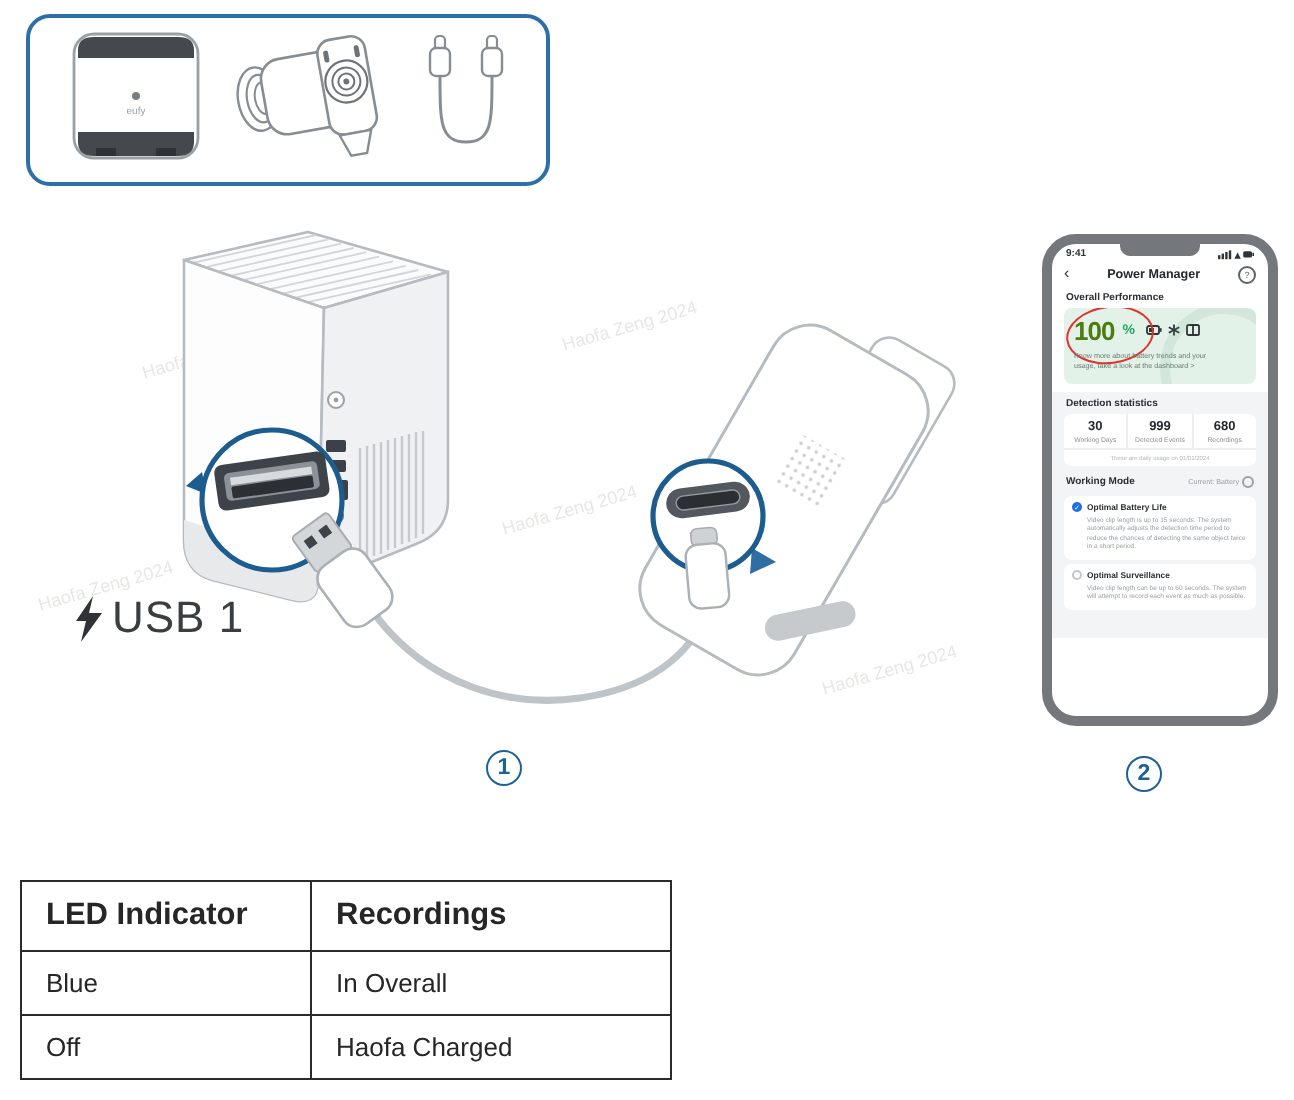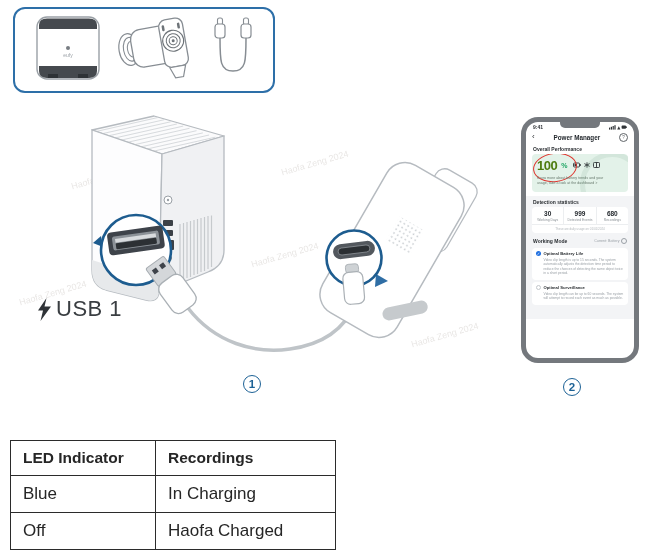--- a/index.html
+++ b/index.html
@@ -61,21 +61,21 @@
   .opt-head{display:flex;align-items:center;gap:2.5px;}
   .radio{width:5px;height:5px;border-radius:50%;box-sizing:border-box;flex:none;}
   .radio.on{background:#1f6fe0;color:#fff;font-size:3.6px;display:flex;align-items:center;justify-content:center;}
   .radio.off{border:.6px solid #c3c7cb;background:#fff;}
   .opt-title{font-size:4.2px;font-weight:bold;color:#2b2f33;}
   .opt-desc{font-size:3.3px;color:#9aa0a6;line-height:1.35;margin:1.5px 0 0 7.5px;}
 
   
   .led-table{position:absolute;left:10px;top:440px;border-collapse:collapse;background:#fff;}
   .led-table th,.led-table td{border:1.7px solid #2b2b2b;text-align:left;padding:8px 12px;
-      font-size:17px;color:#262626;font-family:"Liberation Sans",sans-serif;}
+      font-size:13px;color:#262626;font-family:"Liberation Sans",sans-serif;}
   .led-table th{font-weight:bold;font-size:15.5px;}
   .col-a{width:120px;} .col-b{width:155px;}
 
   .scene{position:absolute;left:0;top:108px;}
 </style>
 </head>
 <body>
 <div class="page">
 
 <div class="wm" style="left:70px;top:172px">Haofa Zeng 2024</div>
@@ -322,21 +322,21 @@
 </div>
 
 <table class="led-table">
   <tbody>
         <tr>
     <th class="col-a">LED Indicator</th>
     <th class="col-b">Recordings</th>
   </tr>
   <tr>
     <td>Blue</td>
-    <td>In Charging</td>
+    <td>In Overall</td>
   </tr>
   <tr>
     <td>Off</td>
     <td>Haofa Charged</td>
   </tr>
 </tbody>
     </table>
 
 </div>
 

